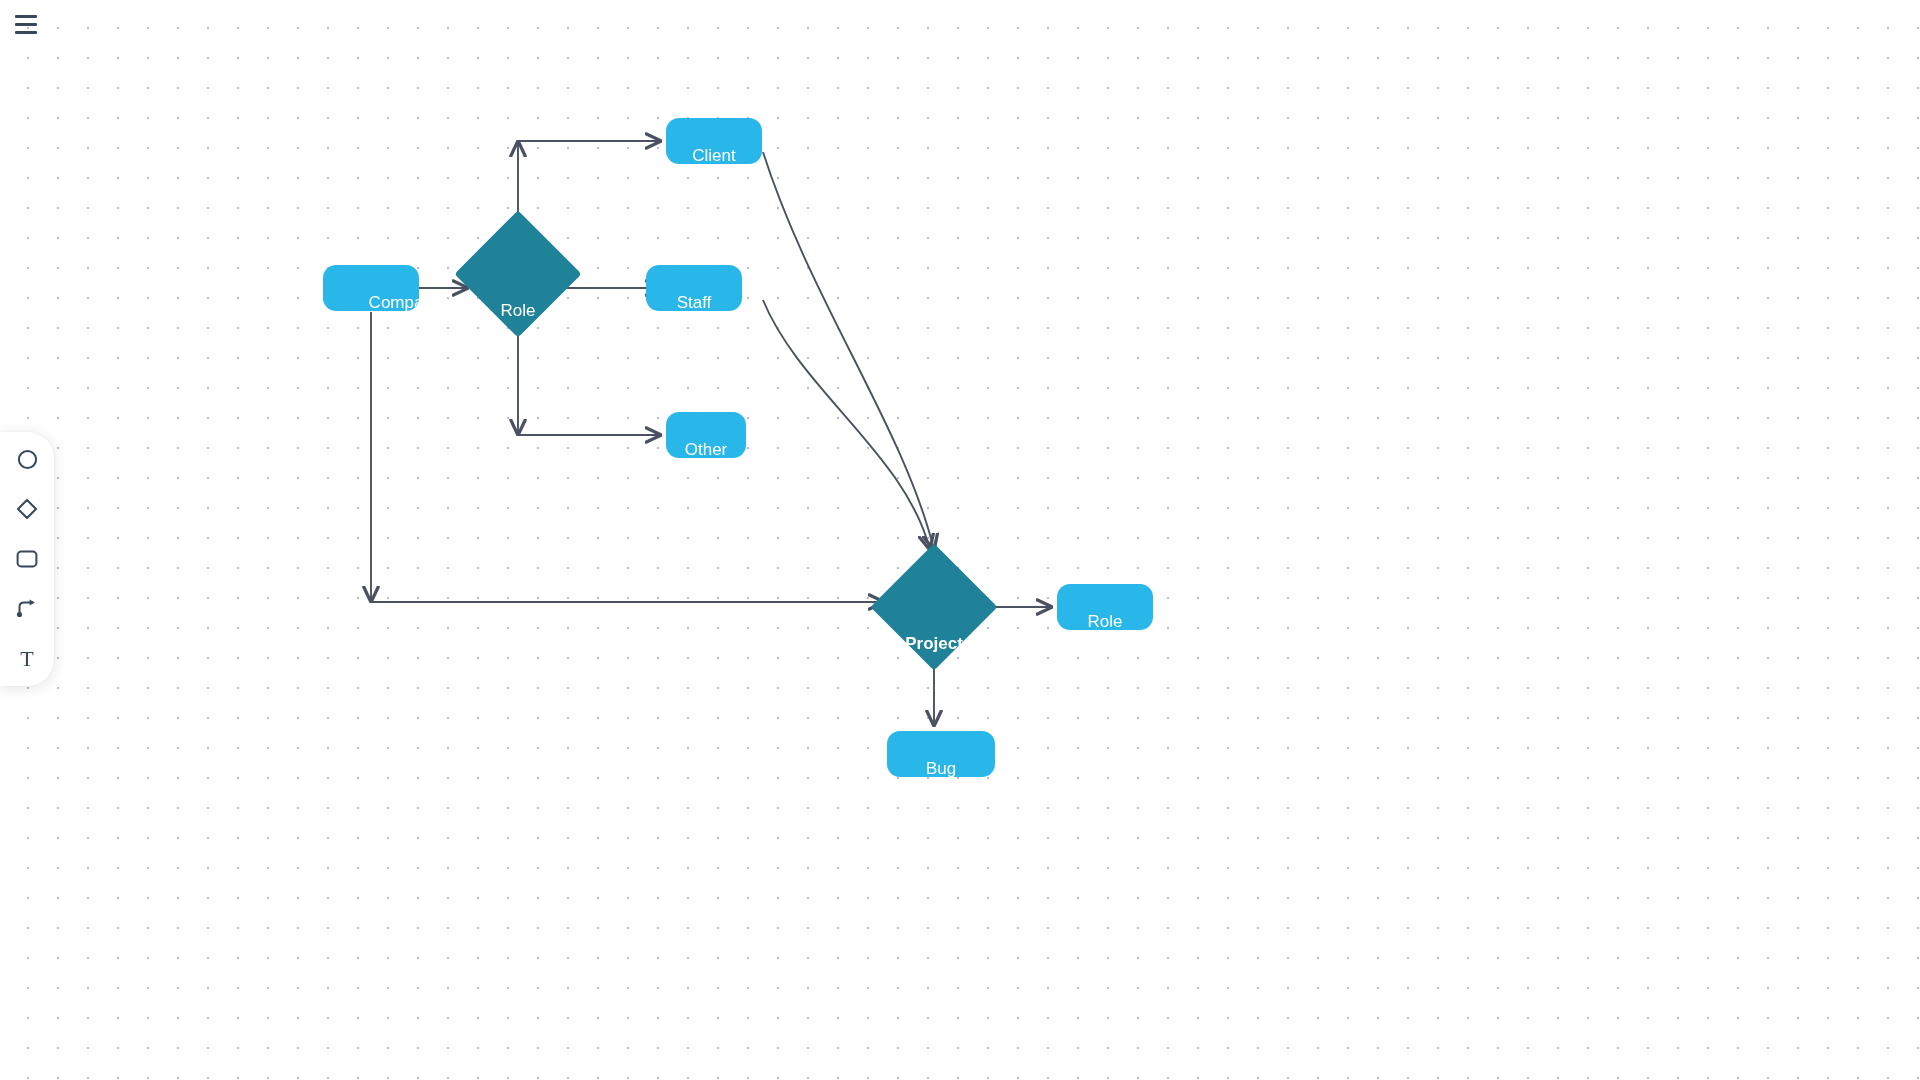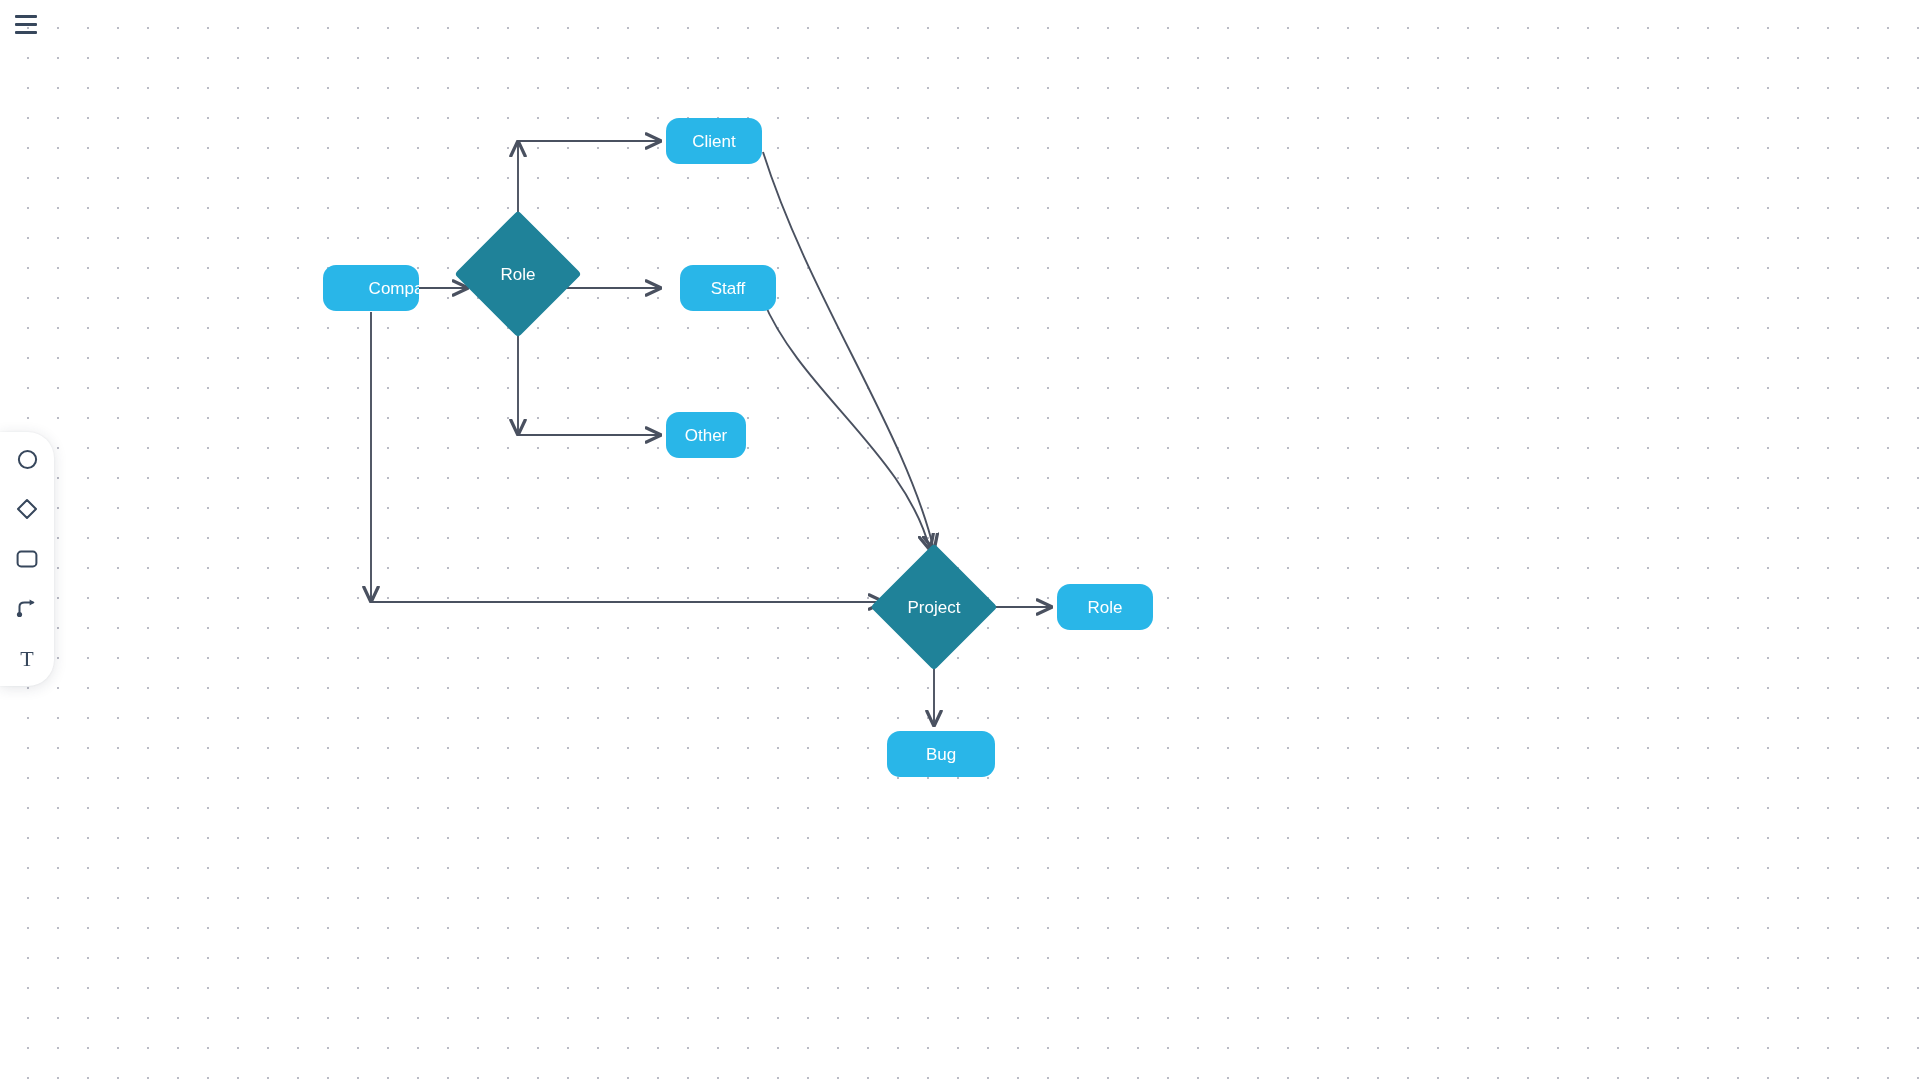--- a/index.html
+++ b/index.html
@@ -96,21 +96,21 @@
     left: 0;
     top: 0;
     width: 1920px;
     height: 1080px;
     pointer-events: none;
   }
 
   .node {
     position: absolute;
     display: flex;
-    align-items: center;
+    align-items: flex-end;
     justify-content: center;
     box-sizing: border-box;
     user-select: none;
     cursor: pointer;
   }
   .node-rect {
     border-radius: 13px;
     background: #29b6e8;
   }
   .node-label {
@@ -227,29 +227,29 @@
 
     <div class="node node-diamond" style="left:473px; top:229px; width:90px; height:90px;">
       <span class="diamond-shape"></span>
       <span class="node-label">Role</span>
     </div>
 
     <div class="node node-rect" style="left:666px; top:118px; width:96px; height:46px;">
       <span class="node-label">Client</span>
     </div>
 
-    <div class="node node-rect" style="left:680px; top:265px; width:96px; height:46px;">
+    <div class="node node-rect" style="left:646px; top:265px; width:96px; height:46px;">
       <span class="node-label">Staff</span>
     </div>
 
     <div class="node node-rect" style="left:666px; top:412px; width:80px; height:46px;">
       <span class="node-label">Other</span>
     </div>
 
-    <div class="node node-diamond" style="left:889px; top:562px; width:90px; height:90px;">
+    <div class="node node-diamond" style="left:889px; top:562px; width:90px; height:90px;font-weight:bold;">
       <span class="diamond-shape"></span>
       <span class="node-label">Project</span>
     </div>
 
     <div class="node node-rect" style="left:1057px; top:584px; width:96px; height:46px;">
       <span class="node-label">Role</span>
     </div>
 
     <div class="node node-rect" style="left:887px; top:731px; width:108px; height:46px;border-radius:13px;">
       <span class="node-label">Bug</span>

